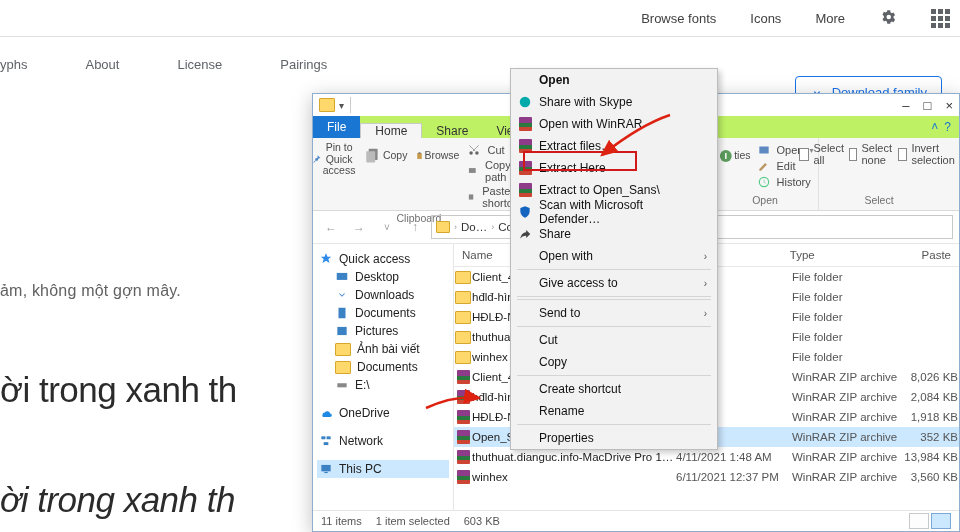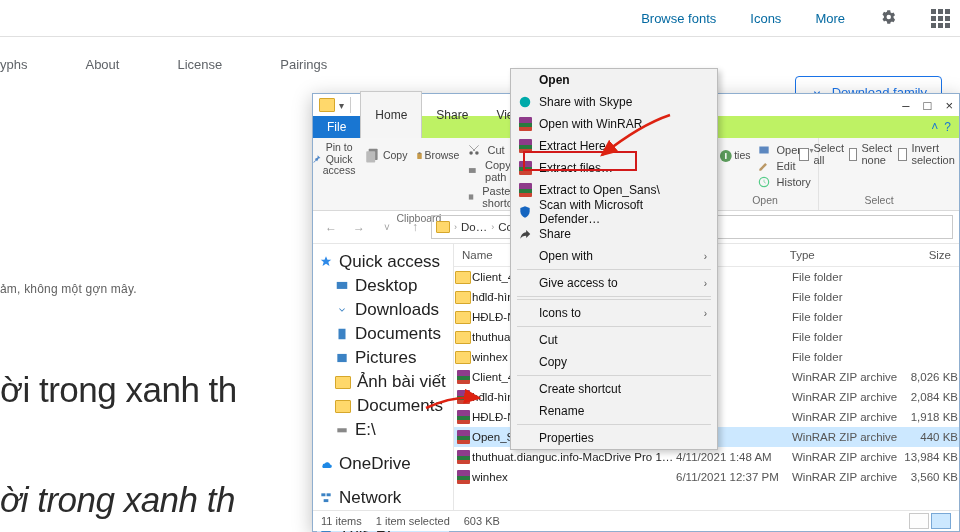--- a/index.html
+++ b/index.html
@@ -1,60 +1,60 @@
 <!DOCTYPE html>
 <html><head>
 <meta charset="utf-8">
 <style>
 body{margin:0;font-family:"Segoe UI",Arial,sans-serif;font-size:12px;color:#222;background:#fff;width:960px;height:532px;overflow:hidden;position:relative}
-.top-nav{display:flex;justify-content:flex-end;align-items:center;height:36px;gap:34px;padding-right:10px;color:#0369a1;font-size:13px}
+.top-nav{display:flex;justify-content:flex-end;align-items:center;height:36px;gap:34px;padding-right:10px;color:#404040;font-size:13px}
 .top-nav .gear svg{width:18px;height:18px;fill:#5f6368}
 .top-nav .grid{display:grid;grid-template-columns:repeat(3,5px);grid-template-rows:repeat(3,5px);gap:2px}
 .top-nav .grid span{background:#5f6368}
 .hr{height:1px;background:#e0e0e0}
 .sub-nav{display:flex;gap:58px;padding:20px 0 20px 0;color:#5f6368;font-size:13px}
-.bg-vn{position:absolute;left:0;color:#616161;font-size:12px;letter-spacing:.2px}
+.bg-vn{position:absolute;left:0;color:#616161;font-size:16px;letter-spacing:.2px}
 .bg-vn.l1{top:282px}
 .bg-big{position:absolute;left:0;font-family:"Segoe UI Light",sans-serif;font-weight:300;color:#2b2b2b;letter-spacing:-.5px;font-size:35px}
 .bg-big.l1{top:370px}
 .bg-big.l2{top:480px;font-style:italic}
 .dl-btn{position:absolute;right:18px;top:76px;border:1px solid #1a73e8;color:#1a73e8;background:#fff;border-radius:4px;padding:8px 14px;font-size:13px;display:flex;align-items:center;gap:8px}
 .dl-btn svg{width:14px;height:14px;fill:#1a73e8}
 .link-yle{position:absolute;right:0;top:384px;color:#2277d3;font-size:12px}
 
 
 .win{position:absolute;left:312px;top:93px;width:646px;height:437px;border:1px solid #8faecf;background:#fff;box-shadow:0 4px 18px rgba(0,0,0,.25)}
 .titlebar{height:22px;background:#fff;display:flex;align-items:center;padding:0 6px;gap:4px}
 .titlebar .folder-ico{width:14px;height:12px;background:#ffd86b;border:1px solid #d6a72b;border-radius:1px}
 .titlebar .drop{font-size:10px;color:#555}
 .titlebar .sep{height:16px;width:1px;background:#ccc;margin:0 2px}
 .titlebar .wc{margin-left:auto;display:flex;gap:14px;color:#333;font-size:13px}
 .titlebar .wc span{cursor:default}
 .ribbon-tabs{display:flex;align-items:flex-end;height:22px;background:#bef264;font-size:12px}
 .ribbon-tabs .file{background:#1976d2;color:#fff;padding:4px 14px}
-.ribbon-tabs .tab{padding:16px 14px;color:#333}
+.ribbon-tabs .tab{padding:0 14px;color:#333}
 .ribbon-tabs .tab.home{border:1px solid #c9c9c9;border-bottom:none;background:#f5f5f5}
 .ribbon-tabs .help{margin-left:auto;padding:4px 8px;color:#1976d2;display:flex;align-items:center;gap:6px}
 .ribbon{height:72px;border-bottom:1px solid #d9d9d9;background:#f6f6f6;display:flex}
 .rgroup{border-right:1px solid #e2e2e2;padding:4px 8px;display:flex;flex-direction:column;align-items:center;font-size:10.5px;color:#555}
 .rgroup .row{display:flex;gap:8px;align-items:flex-start}
 .rgroup .lbl{margin-top:auto;padding-top:2px;color:#6f6f6f}
 .big-icon{display:flex;flex-direction:row;align-items:center;width:44px;color:#4b4b4b}
 .big-icon svg{width:28px;height:28px}
 .big-icon span{font-size:10.5px;line-height:1.1;text-align:center}
 .small-line{display:flex;align-items:center;gap:6px;font-size:11px;color:#4b4b4b;padding:1px 0}
 .small-line svg{width:14px;height:14px}
 .ckbx{display:flex;align-items:center;gap:4px;font-size:11px;color:#4b4b4b}
 .ckbx::before{content:"";width:11px;height:11px;border:1px solid #888;background:#fff}
 .addr{height:28px;display:flex;align-items:center;padding:2px 6px;gap:4px;border-bottom:1px solid #e6e6e6}
 .addr .navbtn{width:24px;height:22px;display:flex;align-items:center;justify-content:center;color:#9c9c9c}
 .addr .bar{flex:1;border:1px solid #c9c9c9;height:22px;display:flex;align-items:center;padding:0 4px;gap:4px;font-size:11.5px;color:#333}
 .addr .chev{color:#999;font-size:9px}
 .body{display:flex;height:calc(100% - 22px - 22px - 72px - 28px - 20px)}
-.side{width:132px;border-right:1px solid #e6e6e6;padding:6px 4px;font-size:17px;color:#222}
+.side{width:132px;border-right:1px solid #e6e6e6;padding:6px 4px;font-size:12px;color:#222}
 .side .sec{margin-bottom:10px}
 .side .hd{display:flex;align-items:center;gap:6px;font-weight:400;padding:2px 2px}
 .side .hd.qa svg{fill:#2f8ae8}
 .side .item{display:flex;align-items:center;gap:6px;padding:2px 2px 2px 18px}
 .side svg{width:14px;height:14px}
 .list{flex:1;overflow:hidden;font-size:11.5px;position:relative}
 .cols{display:flex;border-bottom:1px solid #e8e8e8;color:#555}
 .cols div{padding:5px 8px}
 .c-name{width:222px}
 .c-date{width:116px}
@@ -332,21 +332,21 @@
             </svg>
             <span>This PC</span>
           </div>
       </div>
     </div>
     <div class="list">
       <div class="cols">
         <div class="c-name">Name</div>
         <div class="c-date"></div>
         <div class="c-type">Type</div>
-        <div class="c-size">Size</div>
+        <div class="c-size">Paste</div>
       </div>
       <div id="rows">
           <div class="row-f">
             <span class="ic">
               <span class="fold-i"></span>
             </span>
             <span class="nm">Client_4.0.2_P</span>
             <span class="dt"></span>
             <span class="tp">File folder</span>
             <span class="sz"></span>
@@ -414,21 +414,21 @@
             <span class="tp">WinRAR ZIP archive</span>
             <span class="sz">1,918 KB</span>
           </div>
           <div class="row-f sel">
             <span class="ic">
               <span class="rar-i"></span>
             </span>
             <span class="nm">Open_Sans</span>
             <span class="dt"></span>
             <span class="tp">WinRAR ZIP archive</span>
-            <span class="sz">440 KB</span>
+            <span class="sz">352 KB</span>
           </div>
           <div class="row-f">
             <span class="ic">
               <span class="rar-i"></span>
             </span>
             <span class="nm">thuthuat.dianguc.info-MacDrive Pro 10.5…</span>
             <span class="dt">4/11/2021 1:48 AM</span>
             <span class="tp">WinRAR ZIP archive</span>
             <span class="sz">13,984 KB</span>
           </div>
@@ -470,27 +470,27 @@
   <div class="mi">
       <span class="mic">
         <span class="rar-i"></span>
       </span>
       <span>Open with WinRAR</span>
     </div>
   <div class="mi">
       <span class="mic">
         <span class="rar-i"></span>
       </span>
+      <span>Extract files…</span>
+    </div>
+  <div class="mi">
+      <span class="mic">
+        <span class="rar-i"></span>
+      </span>
       <span>Extract Here</span>
-    </div>
-  <div class="mi">
-      <span class="mic">
-        <span class="rar-i"></span>
-      </span>
-      <span>Extract files…</span>
     </div>
   <div class="mi">
       <span class="mic">
         <span class="rar-i"></span>
       </span>
       <span>Extract to Open_Sans\</span>
     </div>
   <div class="mi">
       <span class="mic">
         <svg viewBox="0 0 24 24" width="14" height="14" fill="#1565c0">
@@ -512,21 +512,21 @@
       <span class="arrow">›</span>
     </div>
   <div class="sep"></div>
   <div class="mi">
       <span>Give access to</span>
       <span class="arrow">›</span>
     </div>
   <div class="sep"></div>
   <div class="sep"></div>
   <div class="mi">
-      <span>Icons to</span>
+      <span>Send to</span>
       <span class="arrow">›</span>
     </div>
   <div class="sep"></div>
   <div class="mi">
       <span>Cut</span>
     </div>
   <div class="mi">
       <span>Copy</span>
     </div>
   <div class="sep"></div>

